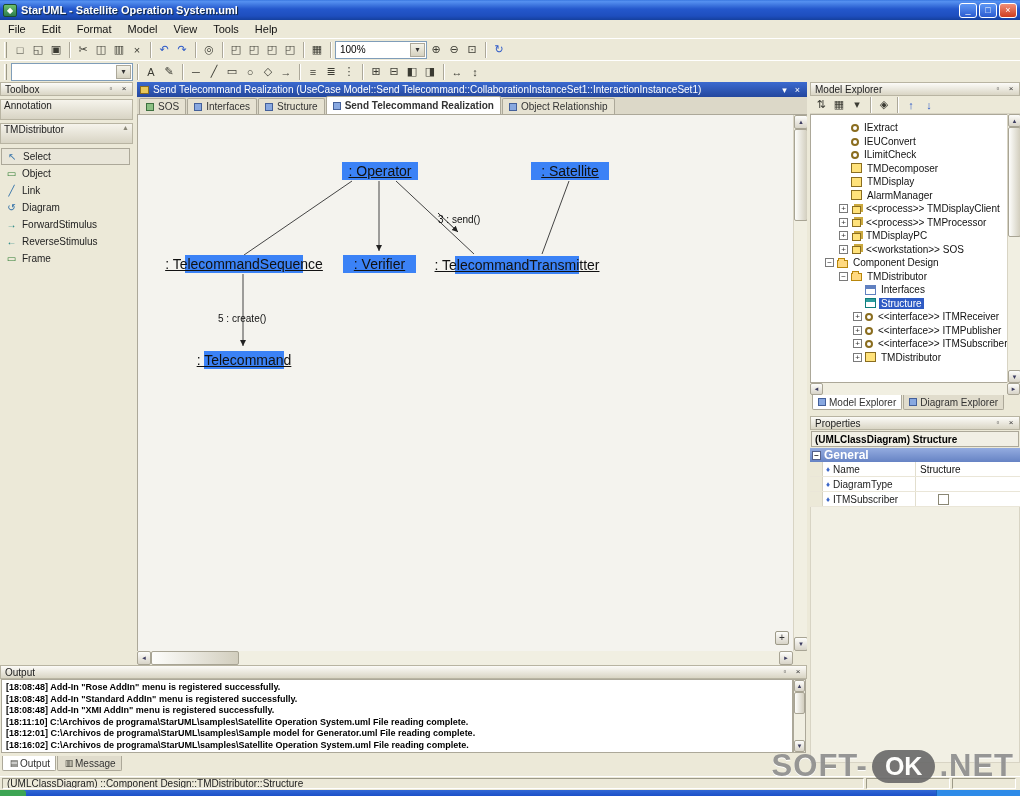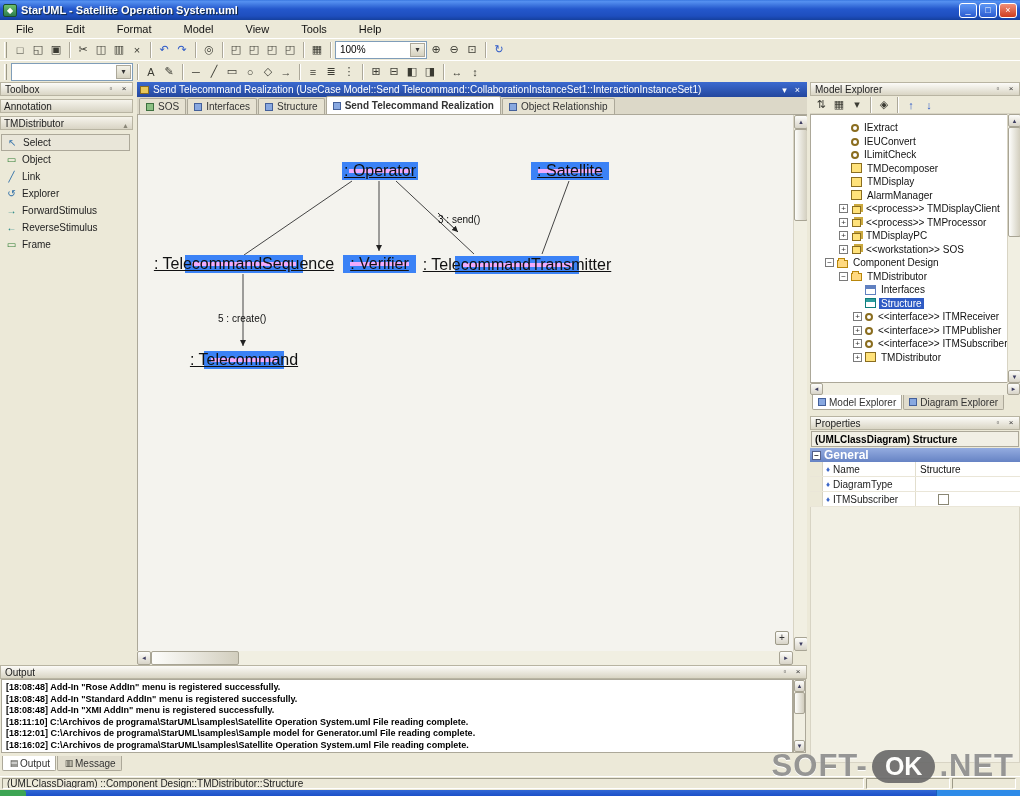--- a/index.html
+++ b/index.html
@@ -14,21 +14,21 @@
     color:#fff; font-size:8px; line-height:11px; text-align:center; margin-right:4px; border-radius:2px; }
   .title-text { color:#fff; font-weight:bold; font-size:11px; text-shadow:1px 1px 1px #123; flex:1;
     white-space:nowrap; overflow:hidden; }
   .tbtn { width:18px; height:15px; margin-left:2px; border:1px solid #fff; border-radius:3px;
     background:linear-gradient(#5E97F5,#2B5BD0); color:#fff; font-size:9px; line-height:13px; text-align:center; }
   .tbtn.close { background:linear-gradient(#F09078,#CE3C1E); }
 
   
   .menubar { position:absolute; left:0; top:20px; width:1020px; height:18px; background:#ECE9D8;
     display:flex; align-items:center; font-size:11px; }
-  .menu-item { padding:2px 16px; color:#111; }
+  .menu-item { padding:2px 8px; color:#111; }
   .toolbar { position:absolute; left:0; width:1020px; height:22px; background:#ECE9D8;
     border-top:1px solid #FFFFFF; display:flex; align-items:center; padding-left:2px; }
   .tb1 { top:38px; } .tb2 { top:60px; }
   .grip { width:3px; height:16px; border-left:1px solid #fff; border-right:1px solid #9D9A88; margin:0 4px 0 2px; }
   .ti { width:18px; height:18px; display:flex; align-items:center; justify-content:center;
     font-size:11px; color:#3B3B33; }
   .ti.blue { color:#2C59C8; }
   .sep { width:1px; height:16px; background:#ACA899; box-shadow:1px 0 0 #fff; margin:0 4px; }
   .combo { height:18px; background:#fff; border:1px solid #7F9DB9; position:relative;
     display:flex; align-items:center; font-size:10px; padding:0 18px 0 4px; }
@@ -38,22 +38,22 @@
   .zoomc { width:92px; } .stylec { width:122px; }
 
   
   .panel-header { height:14px; background:linear-gradient(#FCFBF8,#D9D5C4); border:1px solid #B8B4A2;
     font-size:10px; display:flex; align-items:center; padding:0 2px 0 4px; color:#222; }
   .ph-title { flex:1; white-space:nowrap; overflow:hidden; }
   .ph-btn { width:12px; height:11px; margin-left:1px; font-size:8px; line-height:10px; text-align:center; color:#333; }
 
   
   .toolbox { position:absolute; left:0; top:82px; width:133px; height:583px; background:#ECE9D8; }
-  .tbx-group { height:14px; margin-top:3px; background:linear-gradient(#F6F4EC,#D8D4C4);
-    border:1px solid #B8B4A2; font-size:10px; display:flex; align-items:flex-end; padding:0 3px; color:#222; }
+  .tbx-group { height:21px; margin-top:3px; background:linear-gradient(#F6F4EC,#D8D4C4);
+    border:1px solid #B8B4A2; font-size:10px; display:flex; align-items:flex-start; padding:0 3px; color:#222; }
   .tbx-group .ga { margin-left:auto; font-size:7px; color:#8A8778; }
   .tbx-list { margin-top:4px; }
   .tbx-item { height:17px; display:flex; align-items:center; font-size:10px; padding-left:4px; color:#222; }
   .tbx-item.sel { background:#E9E6D9; border:1px solid #ACA899; width:129px; margin-left:1px; padding-left:3px; }
   .txi { width:15px; text-align:center; margin-right:3px; font-size:10px; color:#2F6FA8; }
   .txi.green { color:#2E7D32; } .txi.teal { color:#0F7C7C; }
 
   
   .canvas { position:absolute; left:137px; top:82px; width:670px; height:583px; background:#ECE9D8; }
   .dheader { height:15px; background:linear-gradient(#3B6AD0,#24479E); color:#fff; font-size:10px;
@@ -65,22 +65,22 @@
     align-items:flex-end; padding-left:2px; }
   .dtab { height:16px; display:inline-flex; align-items:center; padding:0 6px; font-size:10px;
     background:#E6E2D2; border:1px solid #ACA899; border-bottom:none; margin-right:1px; color:#333;
     border-radius:2px 2px 0 0; white-space:nowrap; }
   .dtab.active { background:#FFFFFF; height:18px; font-weight:bold; }
   .dti { width:8px; height:8px; background:#88A8E0; border:1px solid #44609A; margin-right:4px; }
   .dti.g { background:#8CC084; border-color:#3E7040; }
   .dcontent { position:absolute; left:0; top:33px; width:670px; height:536px; background:#F4F3EE;
     border-left:1px solid #ACA899; overflow:hidden; }
   .edges-svg { position:absolute; left:0; top:0; }
-  .node { position:absolute; height:18px; border:7px solid #3b82f6; background:#f0abfc;
-    font-size:16px; display:flex; align-items:center; justify-content:center;
+  .node { position:absolute; height:18px; border:5px solid #3b82f6; background:#3b82f6;
+    font-size:14px; display:flex; align-items:center; justify-content:center;
     text-decoration:underline; color:#111; white-space:nowrap; }
   .elabel { position:absolute; font-size:10px; color:#111; white-space:nowrap; }
   .plusbtn { position:absolute; right:18px; bottom:6px; width:14px; height:14px;
     background:linear-gradient(#FDFDFB,#D8D4C8); border:1px solid #9D9A88; font-size:10px;
     line-height:12px; text-align:center; color:#333; border-radius:2px; }
 
   
   .sb { background:#F1EFE2; }
   .sbb { background:linear-gradient(#FDFDFB,#D8D4C8); border:1px solid #A8A494; border-radius:2px;
     display:flex; align-items:center; justify-content:center; font-size:6px; color:#3C3C60; }
@@ -298,21 +298,21 @@
       <div class="tbx-item">
         <span class="txi green">▭</span>
         <span>Object</span>
       </div>
       <div class="tbx-item">
         <span class="txi">╱</span>
         <span>Link</span>
       </div>
       <div class="tbx-item">
         <span class="txi">↺</span>
-        <span>Explorer</span>
+        <span>Diagram</span>
       </div>
       <div class="tbx-item">
         <span class="txi teal">→</span>
         <span>ForwardStimulus</span>
       </div>
       <div class="tbx-item">
         <span class="txi teal">←</span>
         <span>ReverseStimulus</span>
       </div>
       <div class="tbx-item">

